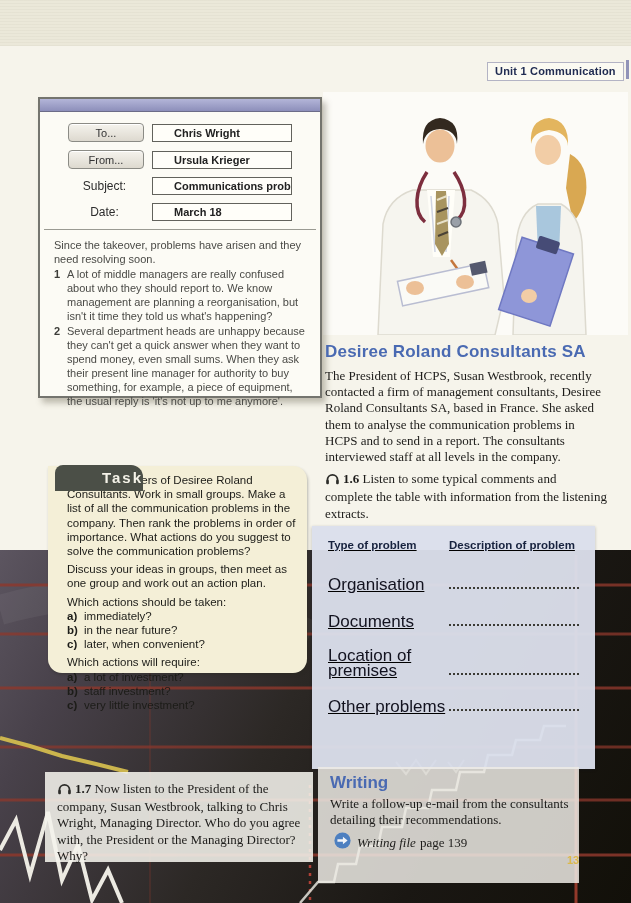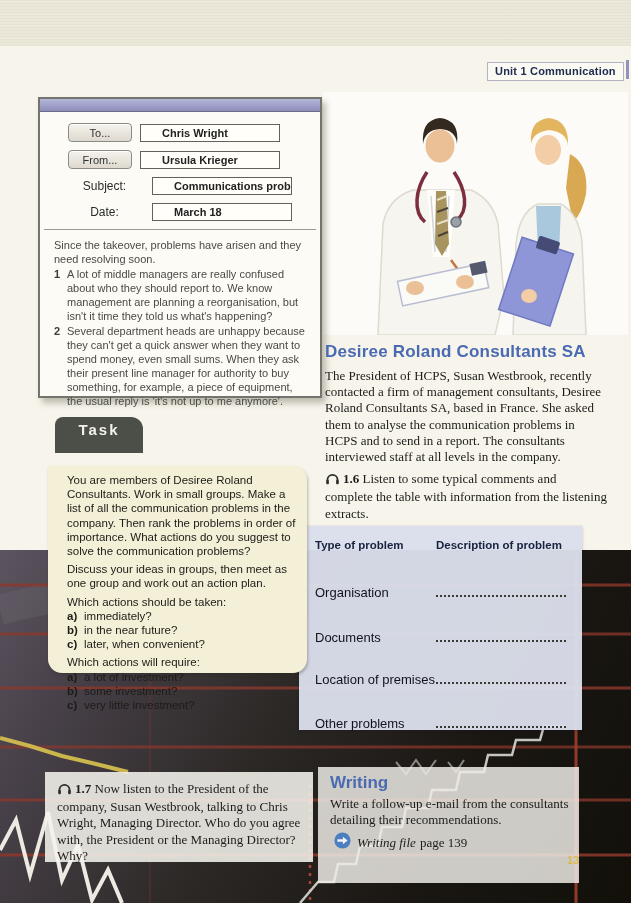--- a/index.html
+++ b/index.html
@@ -25,21 +25,21 @@
     font-size:11px; font-weight:bold; color:#202c52; letter-spacing:.2px; }
   .unit-banner .bar { width:3px; background:#9193b8; margin-left:2px; margin-top:-2px; margin-bottom:2px; }
 
   
   .email-window { position:absolute; left:38px; top:97px; width:284px; height:301px; z-index:3;
     background:#fcfbf5; border:2px solid #74746e;
     box-shadow:4px 5px 6px rgba(85,80,60,.35); }
   .titlebar { height:13px; background:linear-gradient(#b3b5d8,#8d8fba); border-bottom:1px solid #6c6c88; }
   .email-form { padding:11px 12px 0 28px; }
   .email-row { display:flex; align-items:center; margin-bottom:8px; }
-  .addr-btn { width:64px; height:19px; font-family:"Liberation Sans",sans-serif;
+  .addr-btn { width:76px; height:19px; font-family:"Liberation Sans",sans-serif;
     font-size:11px; color:#333; background:linear-gradient(#f5f3ed,#ddd9cf);
     border:1px solid #8b8b85; border-radius:4px; box-shadow:inset 0 1px 0 #ffffff; }
   .plain-label { width:76px; text-align:center; font-size:12px; color:#2c2c2c; padding-right:3px; }
   .field { width:140px; height:18px; margin-left:8px; background:#fffef9;
     border:1px solid #62625c; font-size:11px; font-weight:bold; color:#222;
     line-height:16px; padding-left:21px; white-space:nowrap; overflow:hidden; }
   .email-sep { border-top:1px solid #9a9a92; margin:3px 4px 0 4px; }
   .email-body { padding:8px 12px 0 14px; font-size:11px; line-height:14px; color:#4a4a46; }
   .email-body p { margin-bottom:1px; }
   .num-item { display:flex; margin-top:1px; }
@@ -51,34 +51,34 @@
 
   
   .article { position:absolute; left:325px; top:342px; width:282px; z-index:3; }
   .article h1 { font-size:17px; font-weight:bold; color:#4a6ab2; margin-bottom:6px; letter-spacing:.2px; }
   .serif { font-family:"Liberation Serif", serif; font-size:13px; line-height:16.2px; color:#1d1c1a; }
   .listen-line { margin-top:6px; }
   .listen-line .track { font-weight:bold; }
   .hp-icon { display:inline-block; vertical-align:-2px; margin-right:3px; }
 
   
-  .problem-table { position:absolute; left:299px; top:526px; width:283px; height:204px; z-index:3;
+  .problem-table { position:absolute; left:312px; top:526px; width:283px; height:243px; z-index:3;
     background:rgba(219,223,235,.96); padding:13px 16px 0 16px;
-    box-shadow:0 1px 3px rgba(20,20,30,.25); }
+    box-shadow:0 1px 3px rgba(20,20,30,.25);text-decoration:underline; }
   .pt-header { display:flex; font-size:11.5px; font-weight:bold; color:#17223e; margin-bottom:4px; }
   .pt-header .h1c { width:121px; flex:none; }
   .pt-row { display:flex; align-items:flex-end; }
-  .pt-row .label { width:121px; flex:none; font-size:13px; color:#12121f; line-height:15px;margin-top:8px; }
+  .pt-row .label { width:121px; flex:none; font-size:17px; color:#12121f; line-height:15px; }
   .pt-row .dots { flex:1; border-bottom:2px dotted #3a3a34; margin-bottom:3px; }
   .r1{margin-top:26px;} .r2{margin-top:22px;} .r3{margin-top:19px;} .r4{margin-top:21px;} .r5{margin-top:21px;}
 
   
-  .task-tab { position:absolute; left:55px; top:417px; width:88px; height:36px; z-index:4;
+  .task-tab { position:absolute; left:55px; top:465px; width:88px; height:26px; z-index:4;
     background:#4b4f47; border-radius:8px 12px 0 0; color:#f4f2e8;
-    font-size:15px; font-weight:bold; letter-spacing:2px; text-align:center; line-height:25px; }
+    font-size:15px; font-weight:bold; letter-spacing:2px; text-align:right; line-height:25px; }
   .task-box { position:absolute; left:48px; top:466px; width:259px; height:207px; z-index:3;
     background:#f4efd7; border-radius:0 14px 14px 14px;
     box-shadow:1px 2px 3px rgba(40,40,30,.3); padding:7px 11px 0 19px;
     font-size:11.5px; line-height:14.2px; color:#1c1c18; }
   .task-box p { margin-bottom:4px; }
   .opt { display:flex; }
   .opt .key { width:17px; flex:none; font-weight:bold; }
   .group-intro { margin-top:4px; }
 
   
@@ -259,21 +259,21 @@
       <span class="key">c)</span>
       <span>later, when convenient?</span>
     </div>
     <div class="group-intro">Which actions will require:</div>
     <div class="opt">
       <span class="key">a)</span>
       <span>a lot of investment?</span>
     </div>
     <div class="opt">
       <span class="key">b)</span>
-      <span>some investment?</span>
+      <span>staff investment?</span>
     </div>
     <div class="opt">
       <span class="key">c)</span>
       <span>very little investment?</span>
     </div>
   </div>
 
   <div class="listen2-box">
     <p class="serif">
       <span class="hp-icon">

